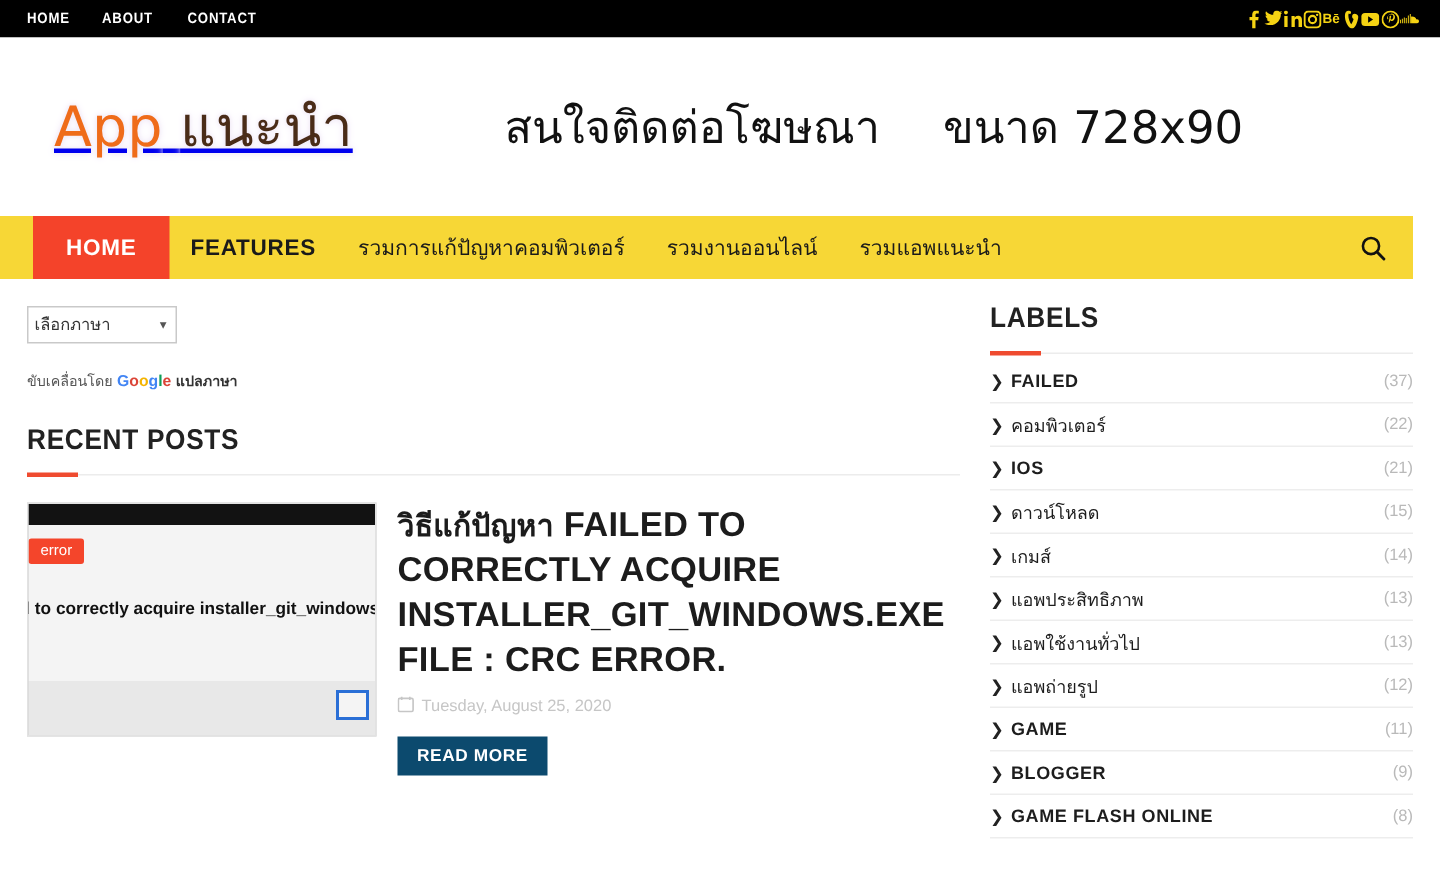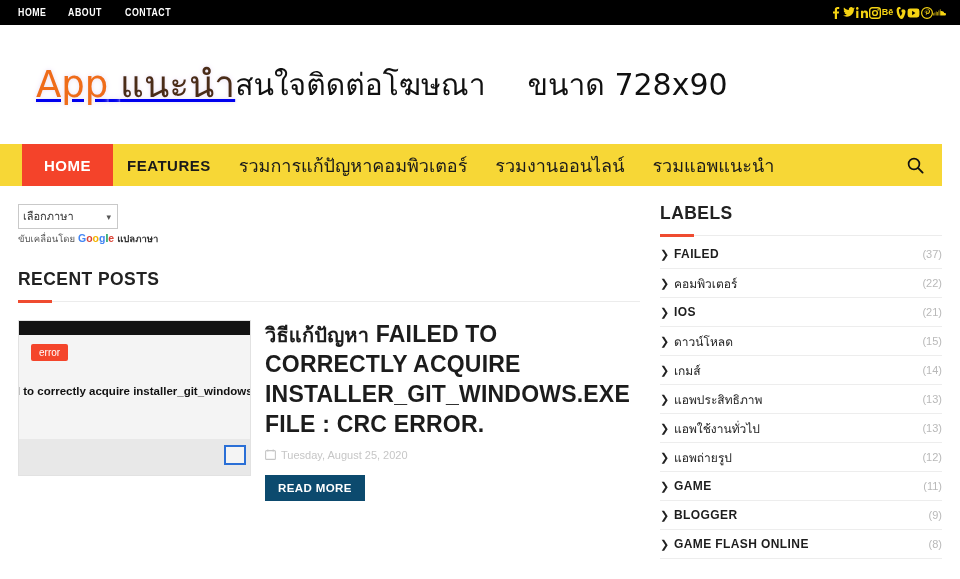--- a/index.html
+++ b/index.html
@@ -59,20 +59,21 @@
     font-family: "DejaVu Sans", sans-serif;
     margin-left: 14px;
     text-shadow: 0 0 3px #f0e8f5, 0 0 6px #efe6f7;
   }
   .logo .lg-a { color: #ef6c1a; font-weight: 400; }
   .logo .lg-b { color: #4a2c18; font-weight: 400; }
   .banner {
     flex: 1;
     display: flex;
     align-items: center;
+    justify-content: center;
     gap: 42px;
     font-family: "DejaVu Sans", sans-serif;
     font-size: 30px;
     color: #111;
     white-space: nowrap;
     padding-right: 10px;
   }
 
   
   .mainnav {
@@ -82,21 +83,21 @@
     display: flex;
     align-items: stretch;
     position: relative;
   }
   .mainnav .item {
     display: flex;
     align-items: center;
     padding: 0 14px;
     color: #1a1a1a;
     text-decoration: none;
-    font-size: 18px;
+    font-size: 14px;
     white-space: nowrap;
     font-family: Liberation Serif, serif;
     cursor: pointer;
   }
   .mainnav .item.en {
     font-family: "Liberation Sans Narrow", "Liberation Sans", sans-serif;
     font-weight: 700;
     letter-spacing: .5px;
     font-size: 15px;
   }
@@ -139,21 +140,21 @@
     appearance: none;
   }
   .sel-wrap { position: relative; display: inline-block; }
   .sel-wrap .chev {
     position: absolute; right: 7px; top: 50%;
     transform: translateY(-50%);
     pointer-events: none;
     color: #555; font-size: 9px;
   }
   .poweredby {
-    margin-top: 2px;
+    margin-top: 17px;
     font-size: 9.5px;
     color: #555;
     font-family: "DejaVu Sans", sans-serif;
     display: flex; align-items: baseline; gap: 3px;
   }
   .gword { font-weight: 700; font-size: 10.5px; font-family: "Liberation Sans", sans-serif; }
   .gword .g1 { color: #4285F4; }
   .gword .g2 { color: #DB4437; }
   .gword .g3 { color: #F4B400; }
   .gword .g4 { color: #4285F4; }
@@ -194,21 +195,21 @@
     background: #d0d0d0;
     border: 1px solid #e2e2e2;
     position: relative;
     overflow: hidden;
     cursor: pointer;
   }
   .thumb .scr-top { height: 14px; background: #121212; }
   .thumb .scr-body { background: #f4f4f4; height: 104px; position: relative; }
   .thumb .errbadge {
     position: absolute;
-    left: 12px; top: 9px;
+    left: 0; top: 9px;
     background: #f4452b;
     color: #fff;
     font-size: 10px;
     padding: 3px 8px;
     border-radius: 2px;
     font-family: "Liberation Sans", sans-serif;
   }
   .thumb .errtext {
     position: absolute;
     left: -6px; top: 50px;

